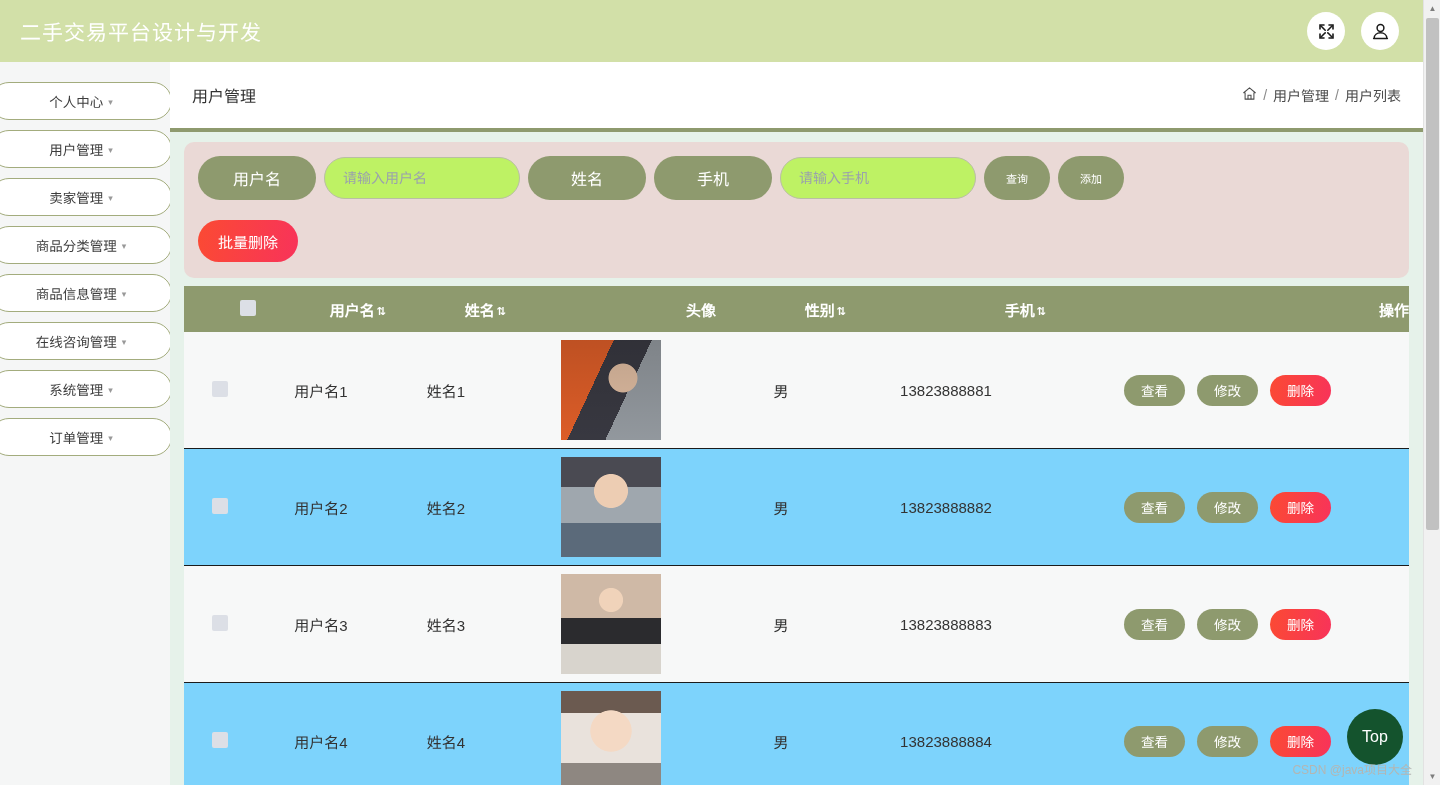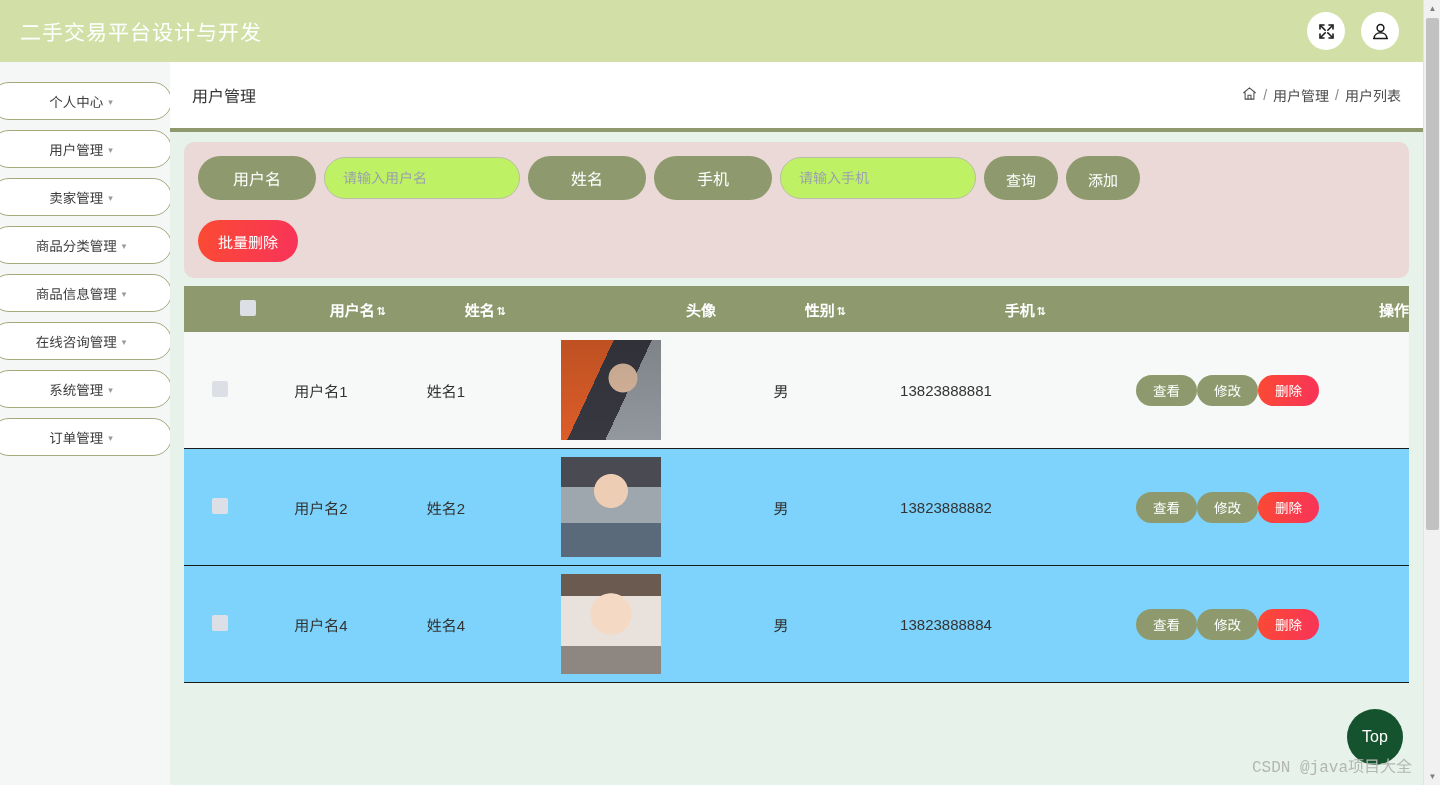--- a/index.html
+++ b/index.html
@@ -143,21 +143,21 @@
   }
   .pill-input::placeholder { color: #9aa2ac; }
   .pill-input.wide { width: 196px; }
   .btn-olive {
     background: #8e9a6e;
     color: #ffffff;
     border: none;
     border-radius: 22px;
     height: 44px;
     padding: 13px 22px;
-    font-size: 15px;
+    font-size: 11px;
     cursor: pointer;
     font-family: "Liberation Sans", "DejaVu Sans", sans-serif;
   }
   .btn-red {
     background: linear-gradient(100deg, #fb4a33 0%, #f8335a 100%);
     color: #ffffff;
     border: none;
     border-radius: 22px;
     height: 42px;
     padding: 0 20px;
@@ -207,21 +207,21 @@
     border-radius: 2px;
     display: inline-block;
     cursor: pointer;
   }
   .chk.head { background: #dcdfe6; }
   .avatar {
     width: 100px; height: 100px;
     display: inline-block;
     vertical-align: middle;
   }
-  .ops { display: flex; align-items: center; justify-content: center; }
+  .ops { display: flex; align-items: center; justify-content: center; gap: 12px; }
   .btn-sm-olive {
     background: #8e9a6e;
     color: #fff;
     border: none;
     border-radius: 16px;
     height: 31px;
     padding: 0 17px;
     font-size: 13.5px;
     cursor: pointer;
     font-family: "Liberation Sans", "DejaVu Sans", sans-serif;
@@ -260,26 +260,25 @@
     cursor: pointer;
     z-index: 20;
     border: none;
     font-family: "Liberation Sans", "DejaVu Sans", sans-serif;
   }
 
   
   .watermark {
     position: absolute;
     right: 28px; bottom: 8px;
-    font-size: 16px;
+    font-size: 12px;
     color: #b3b6b3;
     z-index: 25;
     user-select: none;
     white-space: nowrap;
-    font-family: Liberation Mono, monospace;
   }
 
   
   .scrollbar {
     position: absolute;
     top: 0; right: 0;
     width: 17px; height: 785px;
     background: #f1f1f1;
     border-left: 1px solid #e2e2e2;
     z-index: 40;
@@ -489,41 +488,60 @@
             <td>13823888882</td>
             <td>
               <div class="ops">
                 <button class="btn-sm-olive">查看</button>
                 <button class="btn-sm-olive">修改</button>
                 <button class="btn-sm-red">删除</button>
               </div>
             </td>
           </tr>
 
-
-          <tr class="even">
+          <tr class="odd">
             <td>
               <span class="chk"></span>
             </td>
-            <td>用户名4</td>
-            <td>姓名4</td>
-            <td>
-              <span class="avatar ava4"></span>
+            <td>用户名3</td>
+            <td>姓名3</td>
+            <td>
+              <span class="avatar ava3"></span>
             </td>
             <td>男</td>
-            <td>13823888884</td>
+            <td>13823888883</td>
             <td>
               <div class="ops">
                 <button class="btn-sm-olive">查看</button>
                 <button class="btn-sm-olive">修改</button>
                 <button class="btn-sm-red">删除</button>
               </div>
             </td>
           </tr>
 
+          <tr class="even">
+            <td>
+              <span class="chk"></span>
+            </td>
+            <td>用户名4</td>
+            <td>姓名4</td>
+            <td>
+              <span class="avatar ava4"></span>
+            </td>
+            <td>男</td>
+            <td>13823888884</td>
+            <td>
+              <div class="ops">
+                <button class="btn-sm-olive">查看</button>
+                <button class="btn-sm-olive">修改</button>
+                <button class="btn-sm-red">删除</button>
+              </div>
+            </td>
+          </tr>
+
         </tbody>
       </table>
     </div>
 
   </div>
 
   <button class="to-top">Top</button>
   <div class="watermark">CSDN @java项目大全</div>
 
   <div class="scrollbar">

